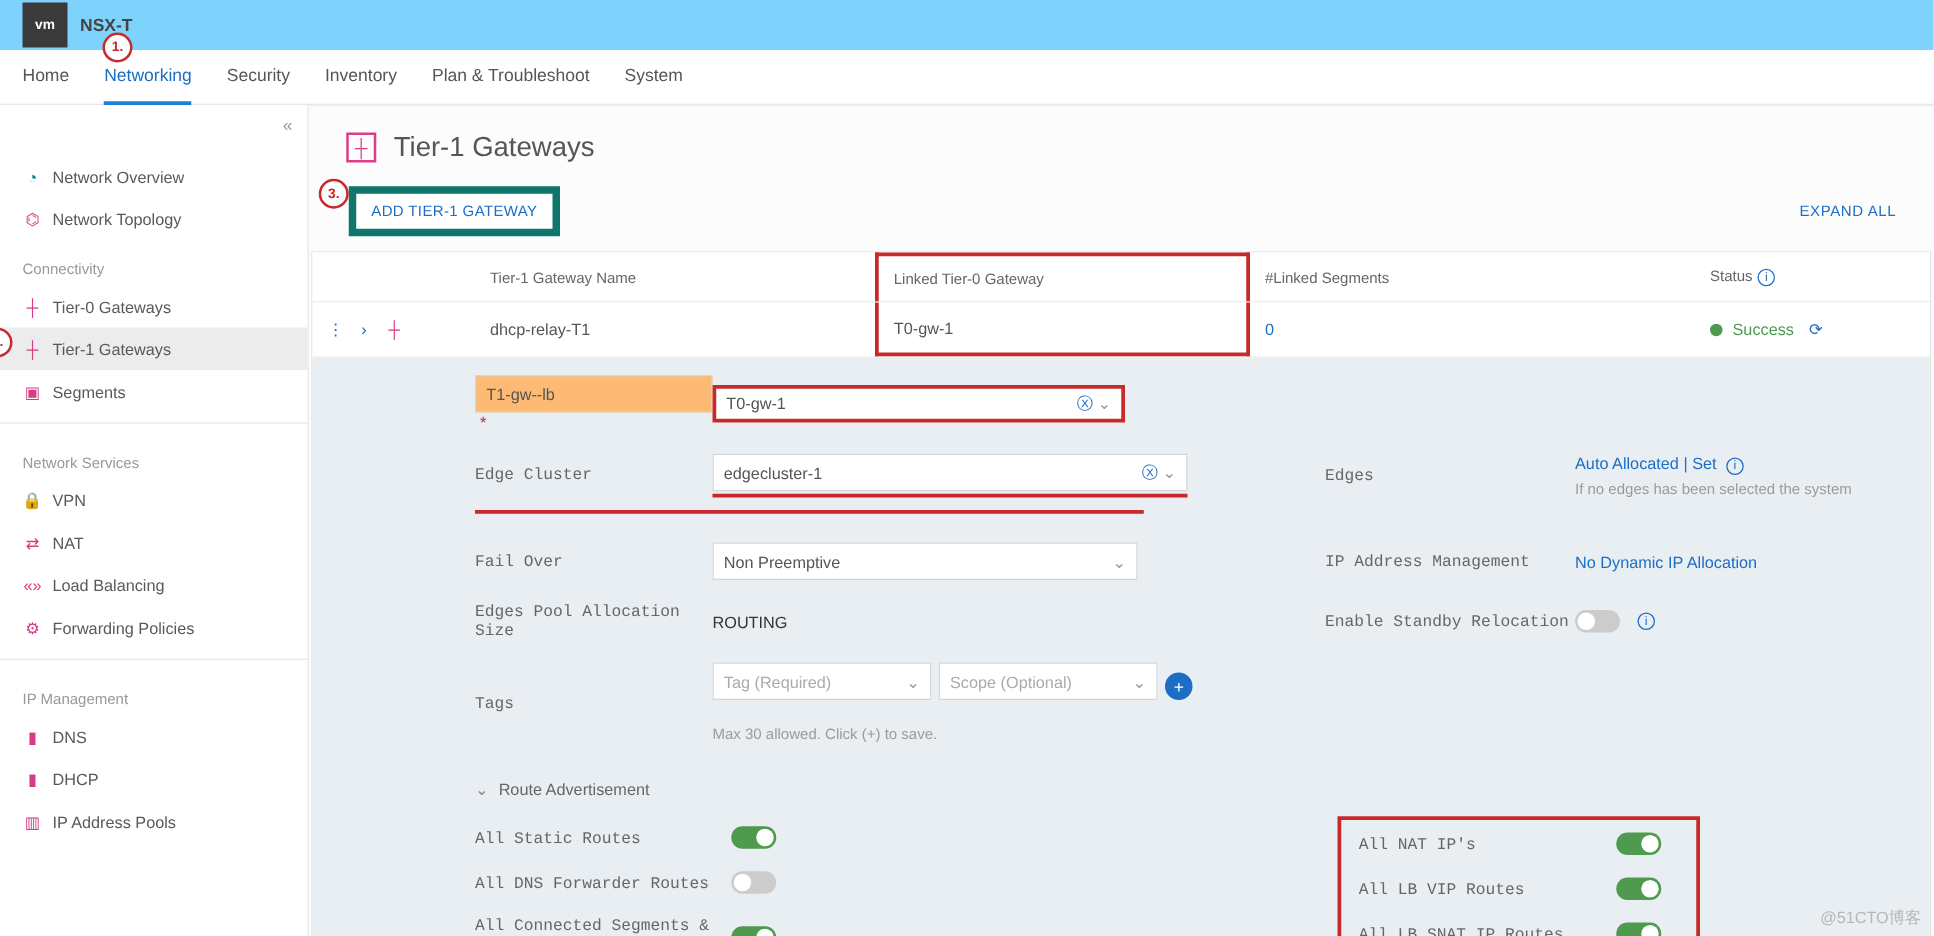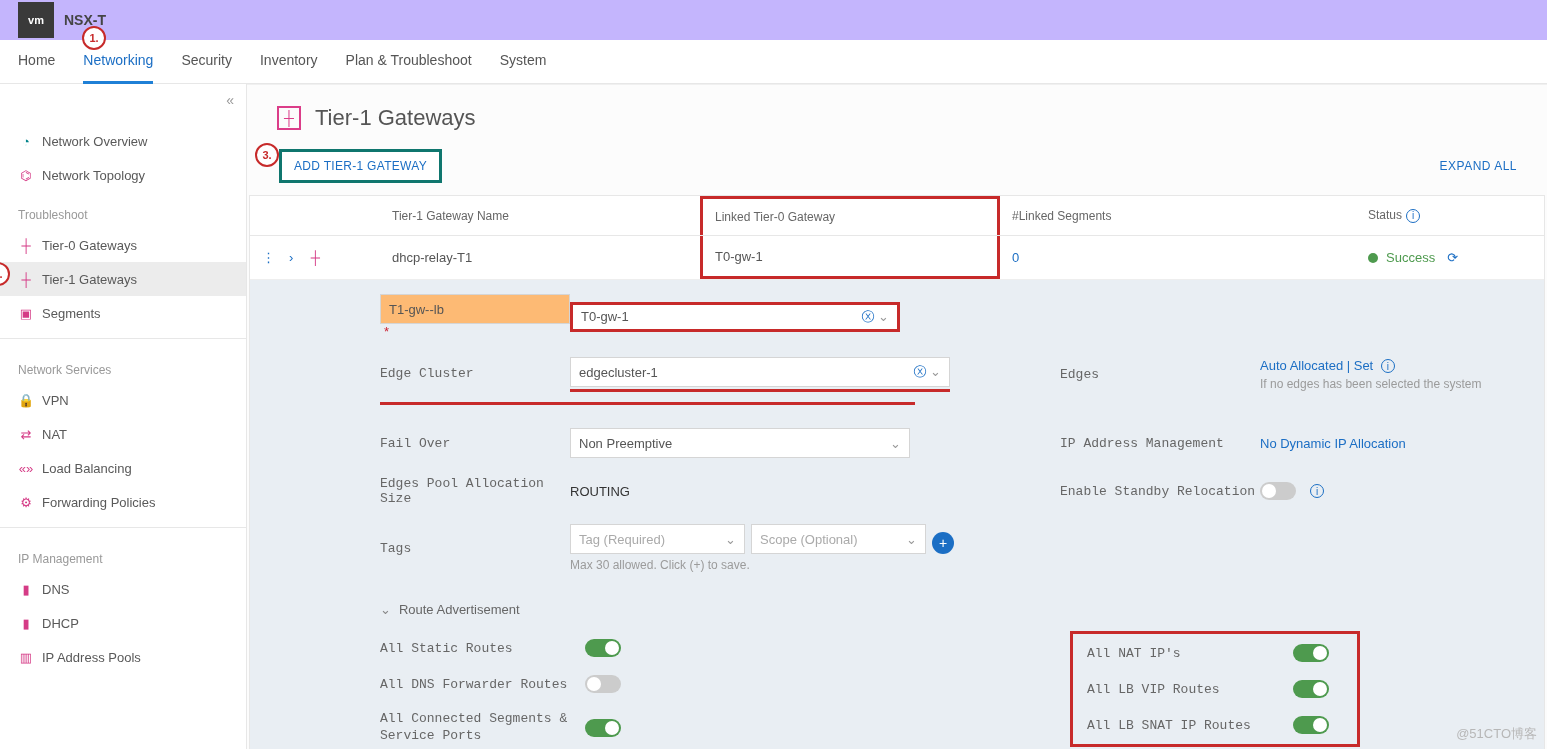--- a/index.html
+++ b/index.html
@@ -1,18 +1,18 @@
 <!DOCTYPE html>
 <html><head>
 <meta charset="utf-8">
 <style>
   *{box-sizing:border-box;margin:0;padding:0;font-family:"Segoe UI",Arial,sans-serif;}
   body{background:#fff;color:#333;font-size:13px;}
   
-  .header{display:flex;align-items:center;height:40px;background:#c4b5fd;padding:0 0;}
+  .header{display:flex;align-items:center;height:40px;background:#7dd3fc;padding:0 0;}
   .hdr-logo{display:flex;align-items:center;justify-content:center;width:36px;height:36px;background:#3a3a3a;margin-left:18px;color:#fff;font-size:11px;font-weight:700;}
   .hdr-title{margin-left:10px;color:#444;font-size:14px;font-weight:bold;}
   
   .tabs{display:flex;align-items:center;height:44px;border-bottom:1px solid #e7e7e7;padding-left:18px;gap:28px;}
   .tab{height:44px;display:flex;align-items:center;color:#555;font-size:14px;cursor:pointer;border-bottom:3px solid transparent;}
   .tab.active{color:#1b6ec4;border-bottom-color:#1f80d6;}
   
   .wrap{display:flex;width:100%;}
   .sidebar{width:247px;min-width:247px;background:#fff;border-right:1px solid #e7e7e7;padding-top:10px;position:relative;}
   .collapse{position:absolute;top:8px;right:12px;color:#999;font-size:14px;cursor:pointer;}
@@ -22,21 +22,21 @@
   .side-sep{height:1px;background:#e7e7e7;margin:8px 0;}
   .side-icon{width:16px;height:16px;display:flex;align-items:center;justify-content:center;color:#7b2a7d;}
   .side-icon.pink{color:#d53b86;}
   .side-icon.teal{color:#00838a;}
   
   .main{flex:1;background:#fcfcfc;min-height:700px;border-top:1px solid #f0f0f0;overflow:hidden;}
   .page-header{display:flex;align-items:center;gap:14px;padding:20px 30px 12px;}
   .page-icon{width:24px;height:24px;display:flex;align-items:center;justify-content:center;border:2px solid #db3d89;color:#db3d89;font-weight:700;font-size:14px;}
   .page-title{font-size:22px;color:#555;font-weight:400;}
   .action-row{display:flex;align-items:center;justify-content:space-between;padding:6px 30px 12px 32px;}
-  .add-btn{border:3px solid #0f766e;color:#1b6ec4;background:#fff;font-size:12px;padding:7px 12px;letter-spacing:.3px;cursor:pointer;}
+  .add-btn{border:6px solid #0f766e;color:#1b6ec4;background:#fff;font-size:12px;padding:7px 12px;letter-spacing:.3px;cursor:pointer;}
   .expand-link{color:#1b6ec4;font-size:12px;letter-spacing:.5px;cursor:pointer;}
   
   .tbl{background:#fafafa;border:1px solid #e7e7e7;margin:0 2px;}
   .thead{display:flex;background:#fff;border-bottom:1px solid #e7e7e7;height:40px;align-items:center;}
   .th{font-size:12px;color:#666;padding:0 12px;}
   .c-act{width:130px;}
   .c-name{width:320px;}
   .c-linked{width:300px;}
   .c-seg{width:356px;}
   .c-status{flex:1;}
@@ -101,21 +101,21 @@
     <div class="collapse">«</div>
     <div style="height:30px;"></div>
     <div class="side-item">
       <span class="side-icon teal">◔</span>
       <span>Network Overview</span>
     </div>
     <div class="side-item">
       <span class="side-icon pink">⌬</span>
       <span>Network Topology</span>
     </div>
-    <div class="side-group">Troubleshoot</div>
+    <div class="side-group">Connectivity</div>
     <div class="side-item">
       <span class="side-icon pink">┼</span>
       <span>Tier-0 Gateways</span>
     </div>
     <div class="side-item active" style="position:relative;">
       <span class="side-icon pink">┼</span>
       <span>Tier-1 Gateways</span>
       <div class="ann" style="left:-14px;top:0px;">2.</div>
     </div>
     <div class="side-item">
@@ -263,21 +263,21 @@
               <div class="sel" style="width:175px;color:#aaa;">
                 <span>Tag (Required)</span>
                   <span style="color:#999;">⌄</span>
               </div>
               <div class="sel" style="width:175px;color:#aaa;">
                 <span>Scope (Optional)</span>
                   <span style="color:#999;">⌄</span>
               </div>
               <div class="plus-btn">+</div>
             </div>
-            <div class="muted" style="margin-top:4px;">Max 30 allowed. Click (+) to save.</div>
+            <div class="muted" style="margin-top:20px;">Max 30 allowed. Click (+) to save.</div>
           </div>
           <div></div>
         </div>
 
         <div class="ra-header" style="margin-top:18px;">
           <span style="color:#888;">⌄</span>
           <span>Route Advertisement</span>
         </div>
 
         <div style="display:flex;gap:0;margin-top:14px;">

